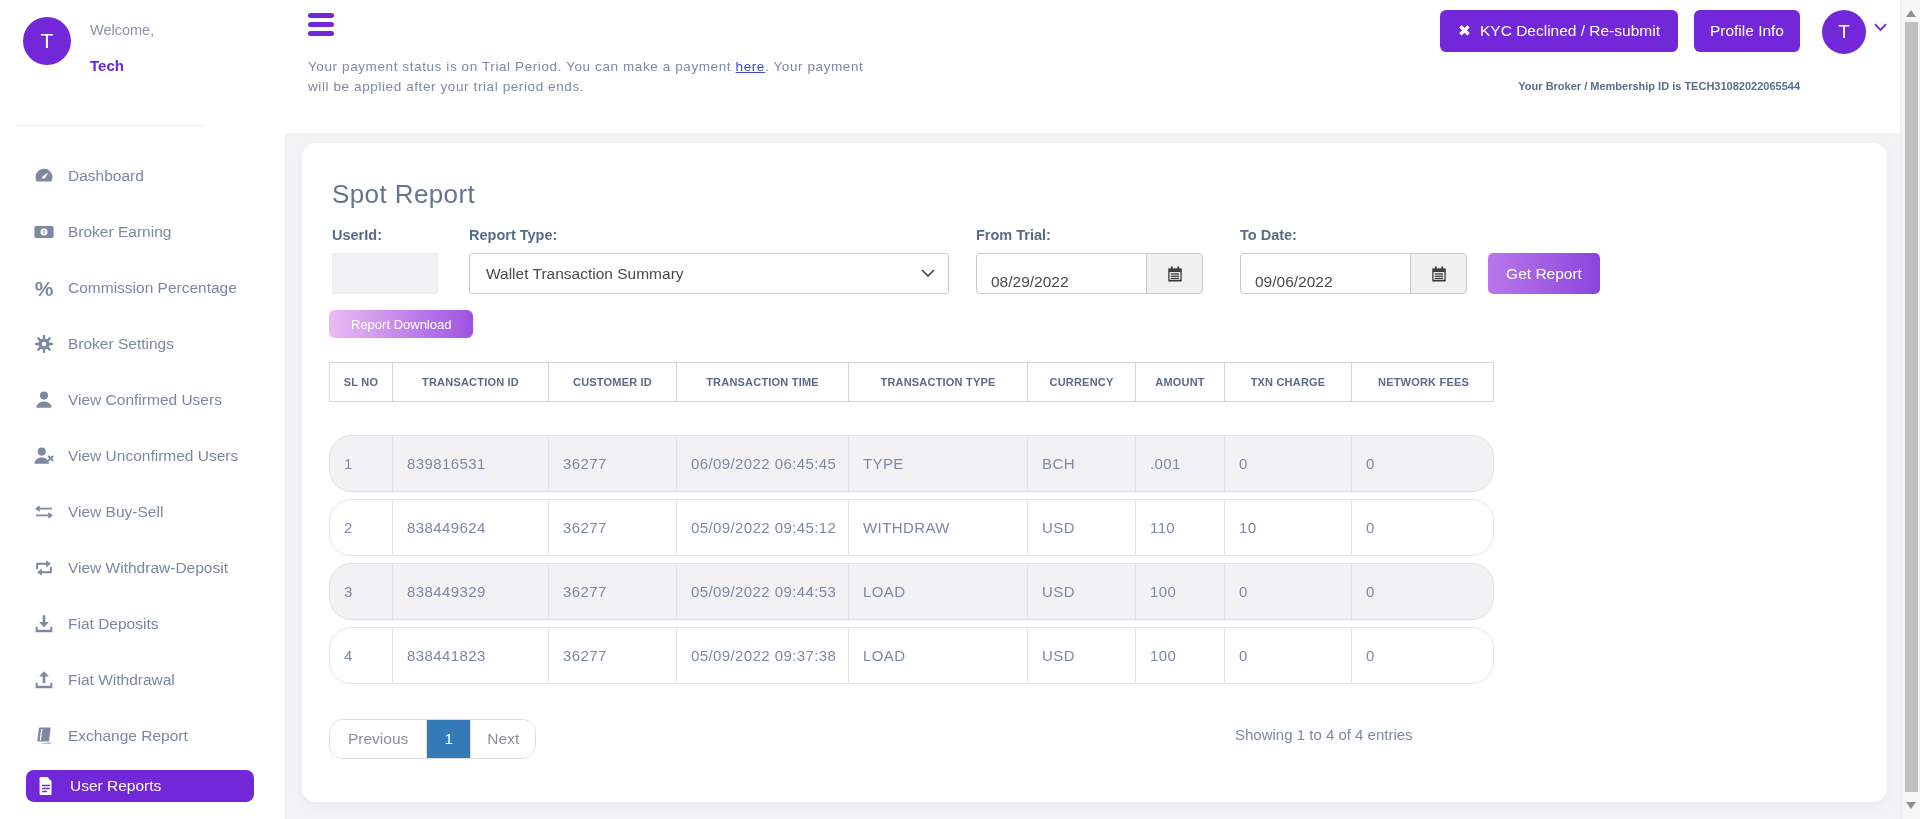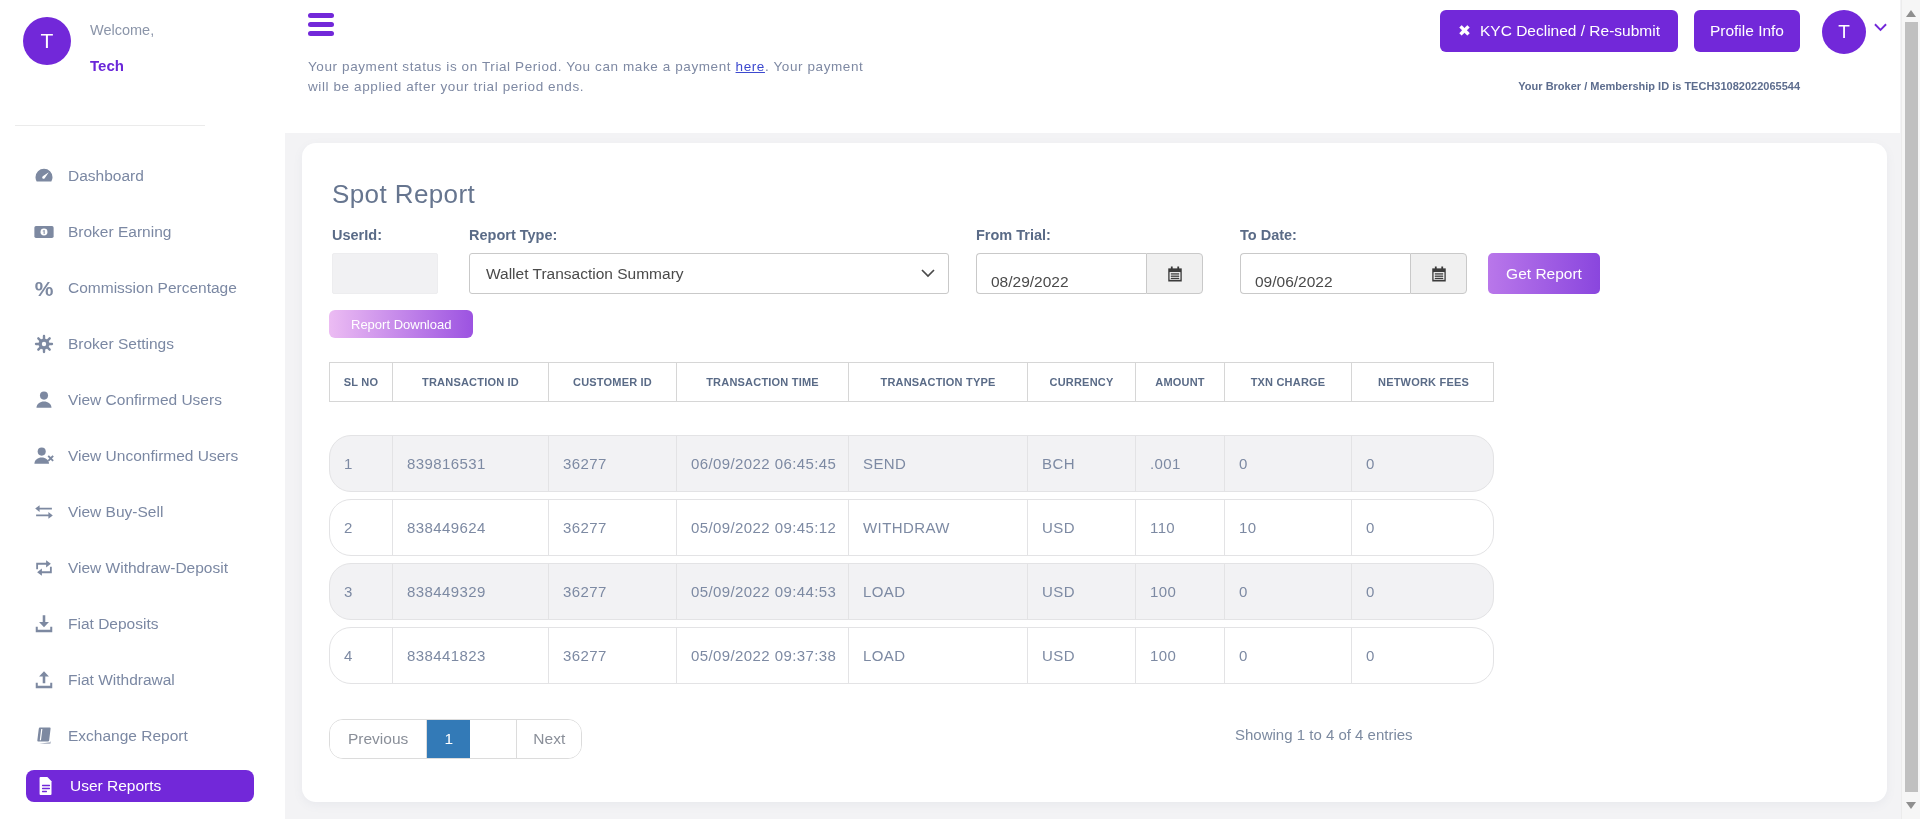--- a/index.html
+++ b/index.html
@@ -83,21 +83,21 @@
   .td{display:flex;align-items:center;padding-left:14px;font-size:15px;color:#7d8aa3;
     border-left:1px solid #e3e3e5;letter-spacing:0.4px;}
   .td:first-child{border-left:none;}
   
   .pagination{position:absolute;left:27px;top:576px;display:inline-flex;border:1px solid #dcdcdc;
     border-radius:14px;overflow:hidden;height:38px;background:#fff;}
   .page-btn{display:flex;align-items:center;justify-content:center;font-size:15.5px;color:#8a8f99;
     cursor:pointer;border-left:1px solid #dcdcdc;background:#fff;font-family:inherit;border-top:none;border-bottom:none;border-right:none;}
   .page-btn:first-child{border-left:none;}
   .page-prev{padding:0 18px;}
-  .page-next{padding:0 16px;margin-left:46px;}
+  .page-next{padding:0 16px;}
   .page-num{width:44px;background:#337ab7;color:#fff;}
   .entries-summary{position:absolute;left:933px;top:583px;font-size:15px;color:#7c8aa0;}
 </style>
 </head>
 <body>
 
 <div class="sidebar">
   <div class="sb-avatar">T</div>
   <div class="sb-welcome">Welcome,</div>
   <div class="sb-user">Tech</div>
@@ -330,21 +330,21 @@
     <div class="th">TXN CHARGE</div>
     <div class="th">NETWORK FEES</div>
   </div>
 
   <div class="tbody">
     <div class="trow odd">
       <div class="td">1</div>
       <div class="td">839816531</div>
       <div class="td">36277</div>
       <div class="td">06/09/2022 06:45:45</div>
-      <div class="td">SEND</div>
+      <div class="td">TYPE</div>
       <div class="td">BCH</div>
       <div class="td">.001</div>
       <div class="td">0</div>
       <div class="td">0</div>
     </div>
     <div class="trow">
       <div class="td">2</div>
       <div class="td">838449624</div>
       <div class="td">36277</div>
       <div class="td">05/09/2022 09:45:12</div>

